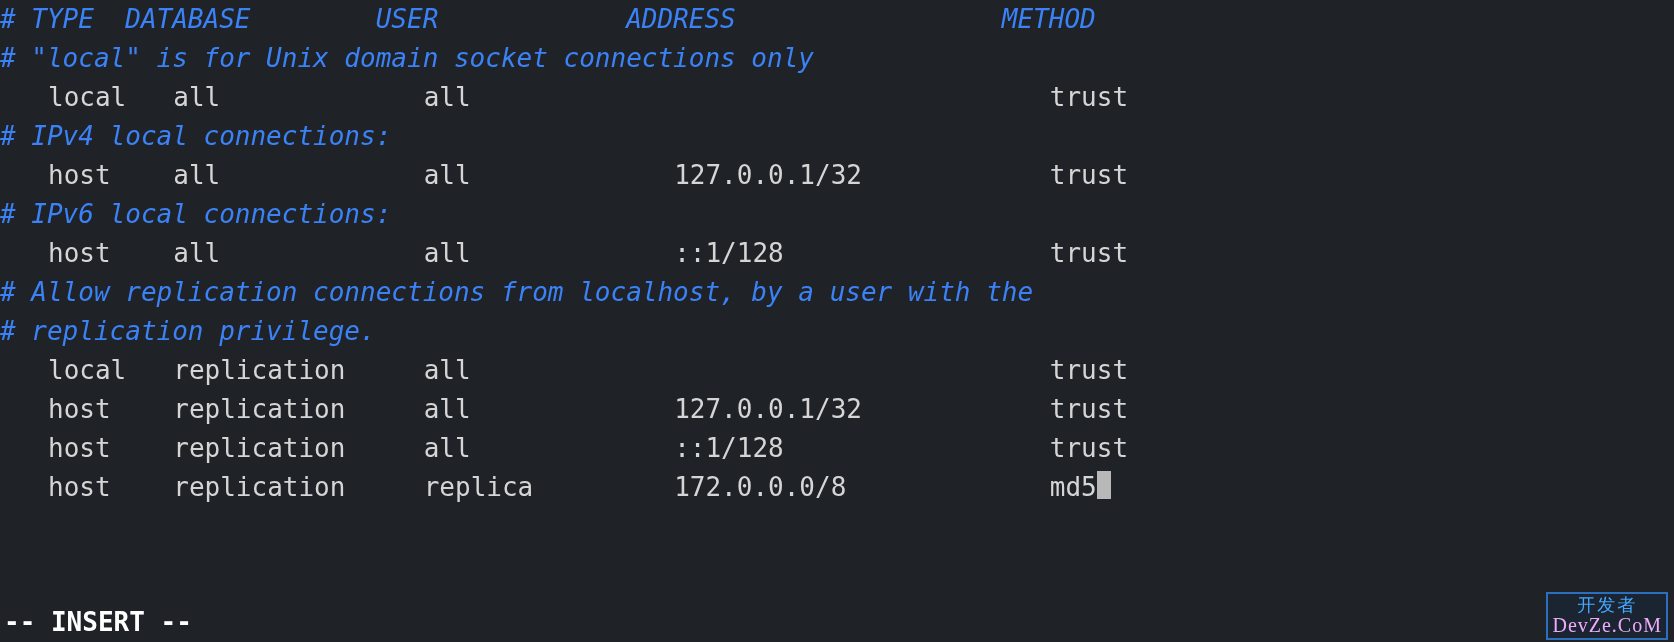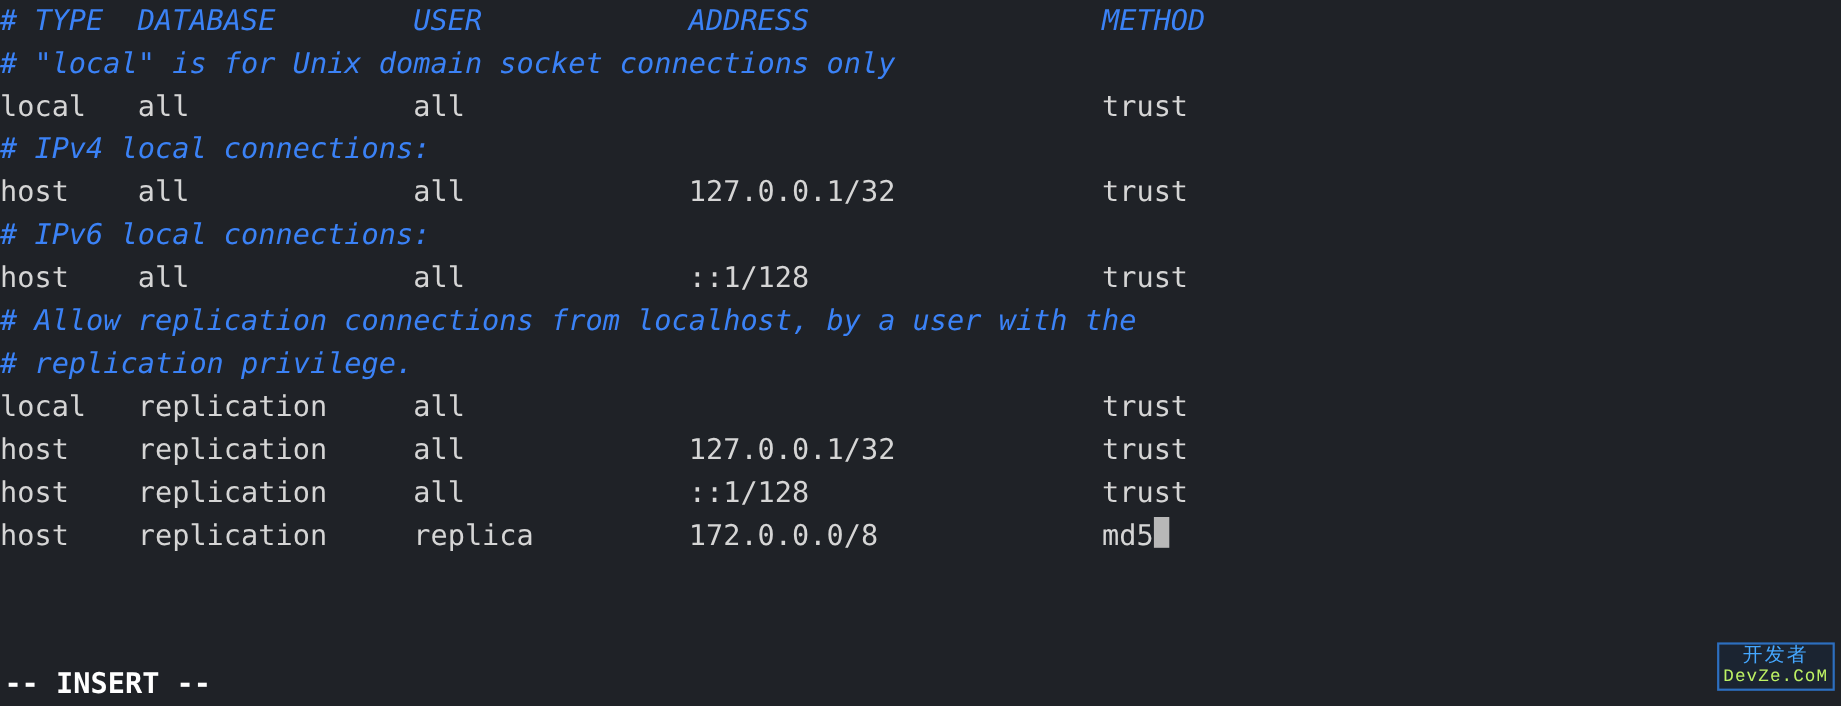--- a/index.html
+++ b/index.html
@@ -18,54 +18,55 @@
   .editor {
     white-space: pre;
     padding: 0;
   }
   .comment {
     color: #3b82f6;
     font-style: italic;
   }
   .plain {
     color: #d5d5d5;
+    padding-left: 48px;
   }
   .cursor {
     display: inline-block;
     width: 0.55em;
     height: 1.1em;
     background: #b8b8b8;
     vertical-align: -0.12em;
   }
   .status-line {
     position: absolute;
     bottom: 0;
     left: 0;
     width: 100%;
     padding-left: 4px;
     color: #ffffff;
     font-weight: bold;
   }
   .watermark {
     position: absolute;
     right: 6px;
-    bottom: 14px;
+    bottom: 2px;
     text-align: center;
-    font-family: Liberation Mono, monospace;
+    font-family: Liberation Serif, serif;
     font-size: 18px;
     line-height: 1.05;
     letter-spacing: 2px;
     color: #45a7ff;
     border: 2px solid #2d6fbf;
     background: rgba(20, 40, 70, 0.35);
     padding: 2px 4px;
   }
   .watermark .line2 {
-    color: #bef264;
-    font-size: 16px;
+    color: #f0abfc;
+    font-size: 20px;
     letter-spacing: 1px;
   }
 </style>
 </head>
 <body>
 
 <div class="editor" id="editor-area"><div class="comment"># TYPE  DATABASE        USER            ADDRESS                 METHOD</div><div class="plain"></div><div class="comment"># "local" is for Unix domain socket connections only</div><div class="plain">local   all             all                                     trust</div><div class="comment"># IPv4 local connections:</div><div class="plain">host    all             all             127.0.0.1/32            trust</div><div class="comment"># IPv6 local connections:</div><div class="plain">host    all             all             ::1/128                 trust</div><div class="comment"># Allow replication connections from localhost, by a user with the</div><div class="comment"># replication privilege.</div><div class="plain">local   replication     all                                     trust</div><div class="plain">host    replication     all             127.0.0.1/32            trust</div><div class="plain">host    replication     all             ::1/128                 trust</div><div class="plain">host    replication     replica         172.0.0.0/8             md5<span class="cursor"></span></div></div>
 
 <div class="status-line">-- <span>INSERT</span> --</div>
 

